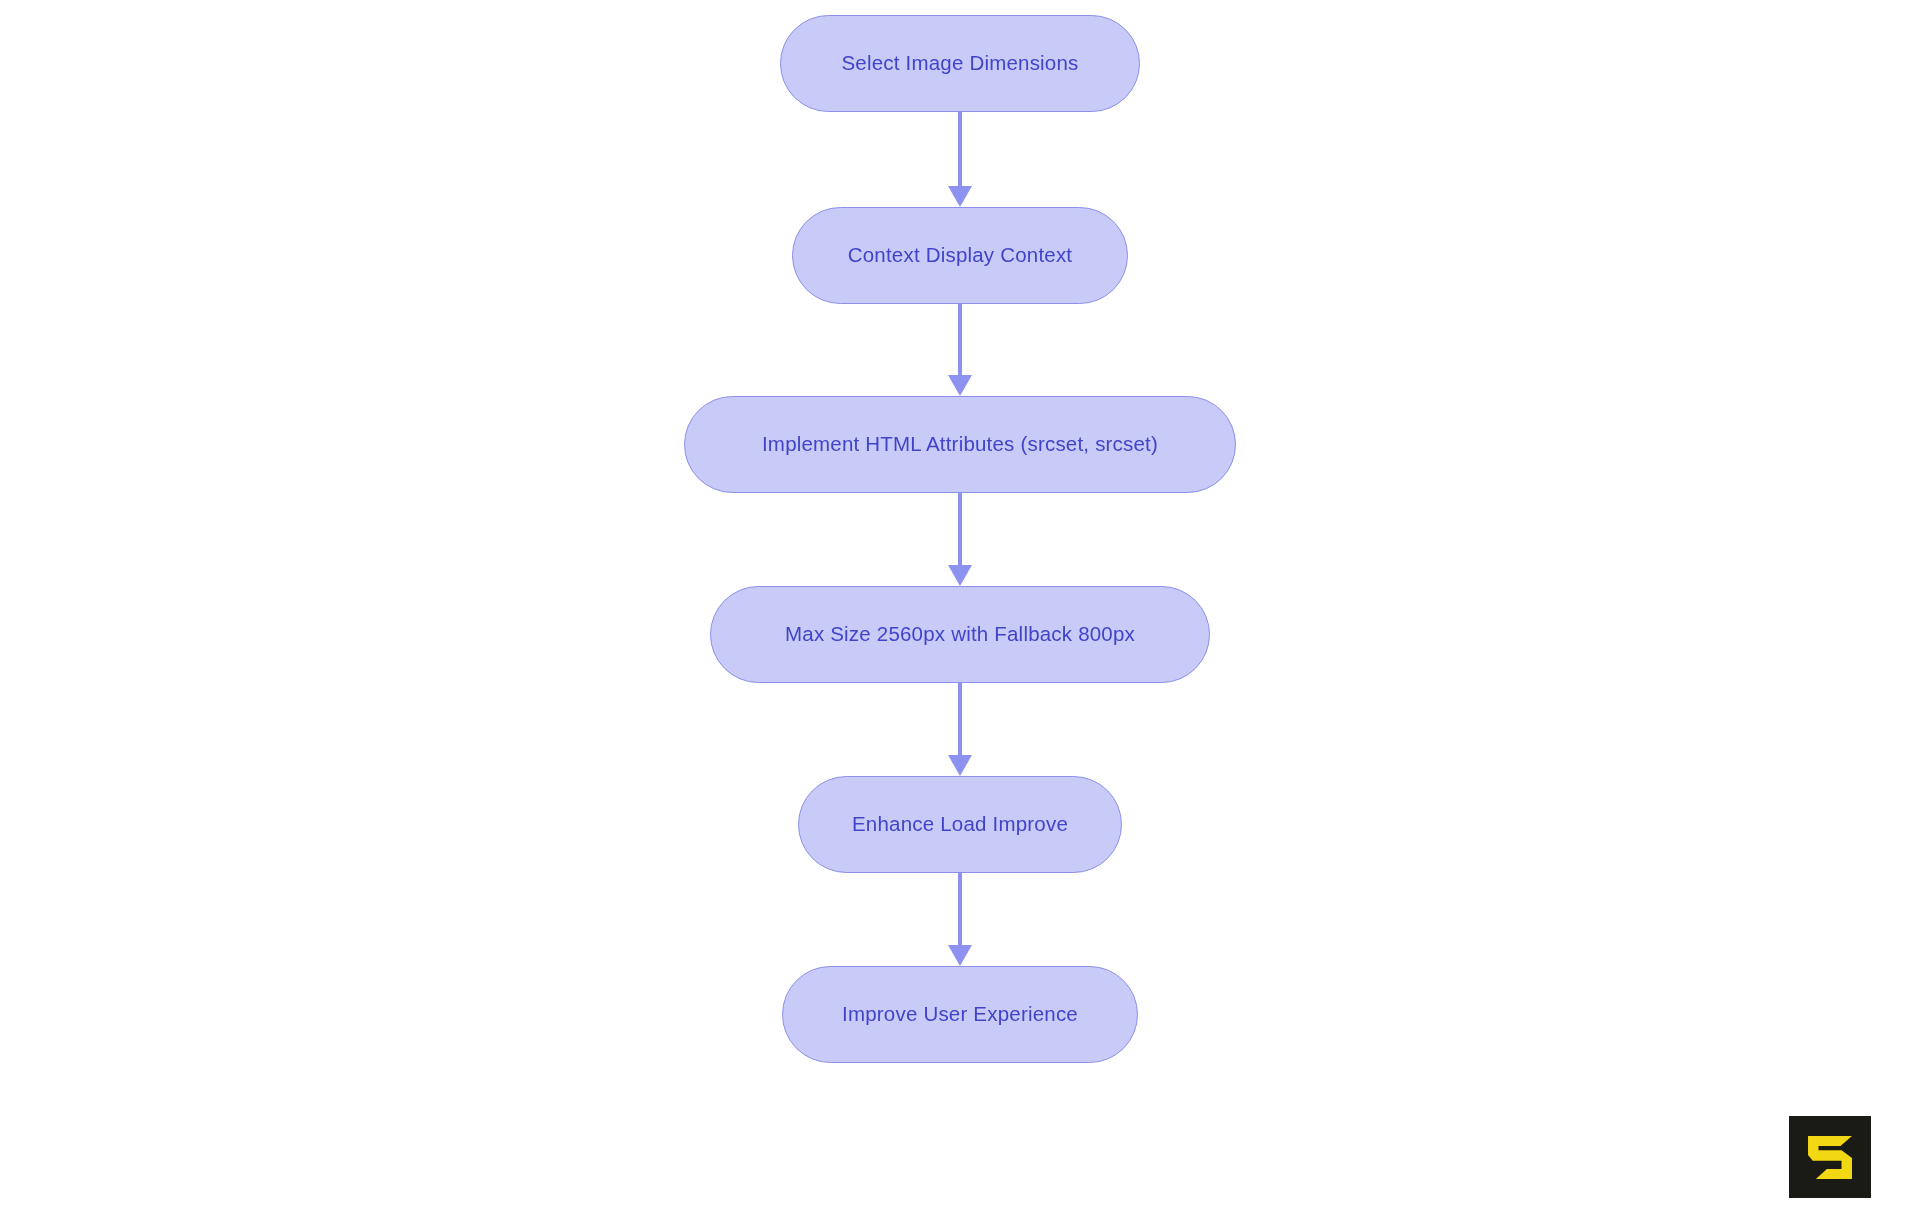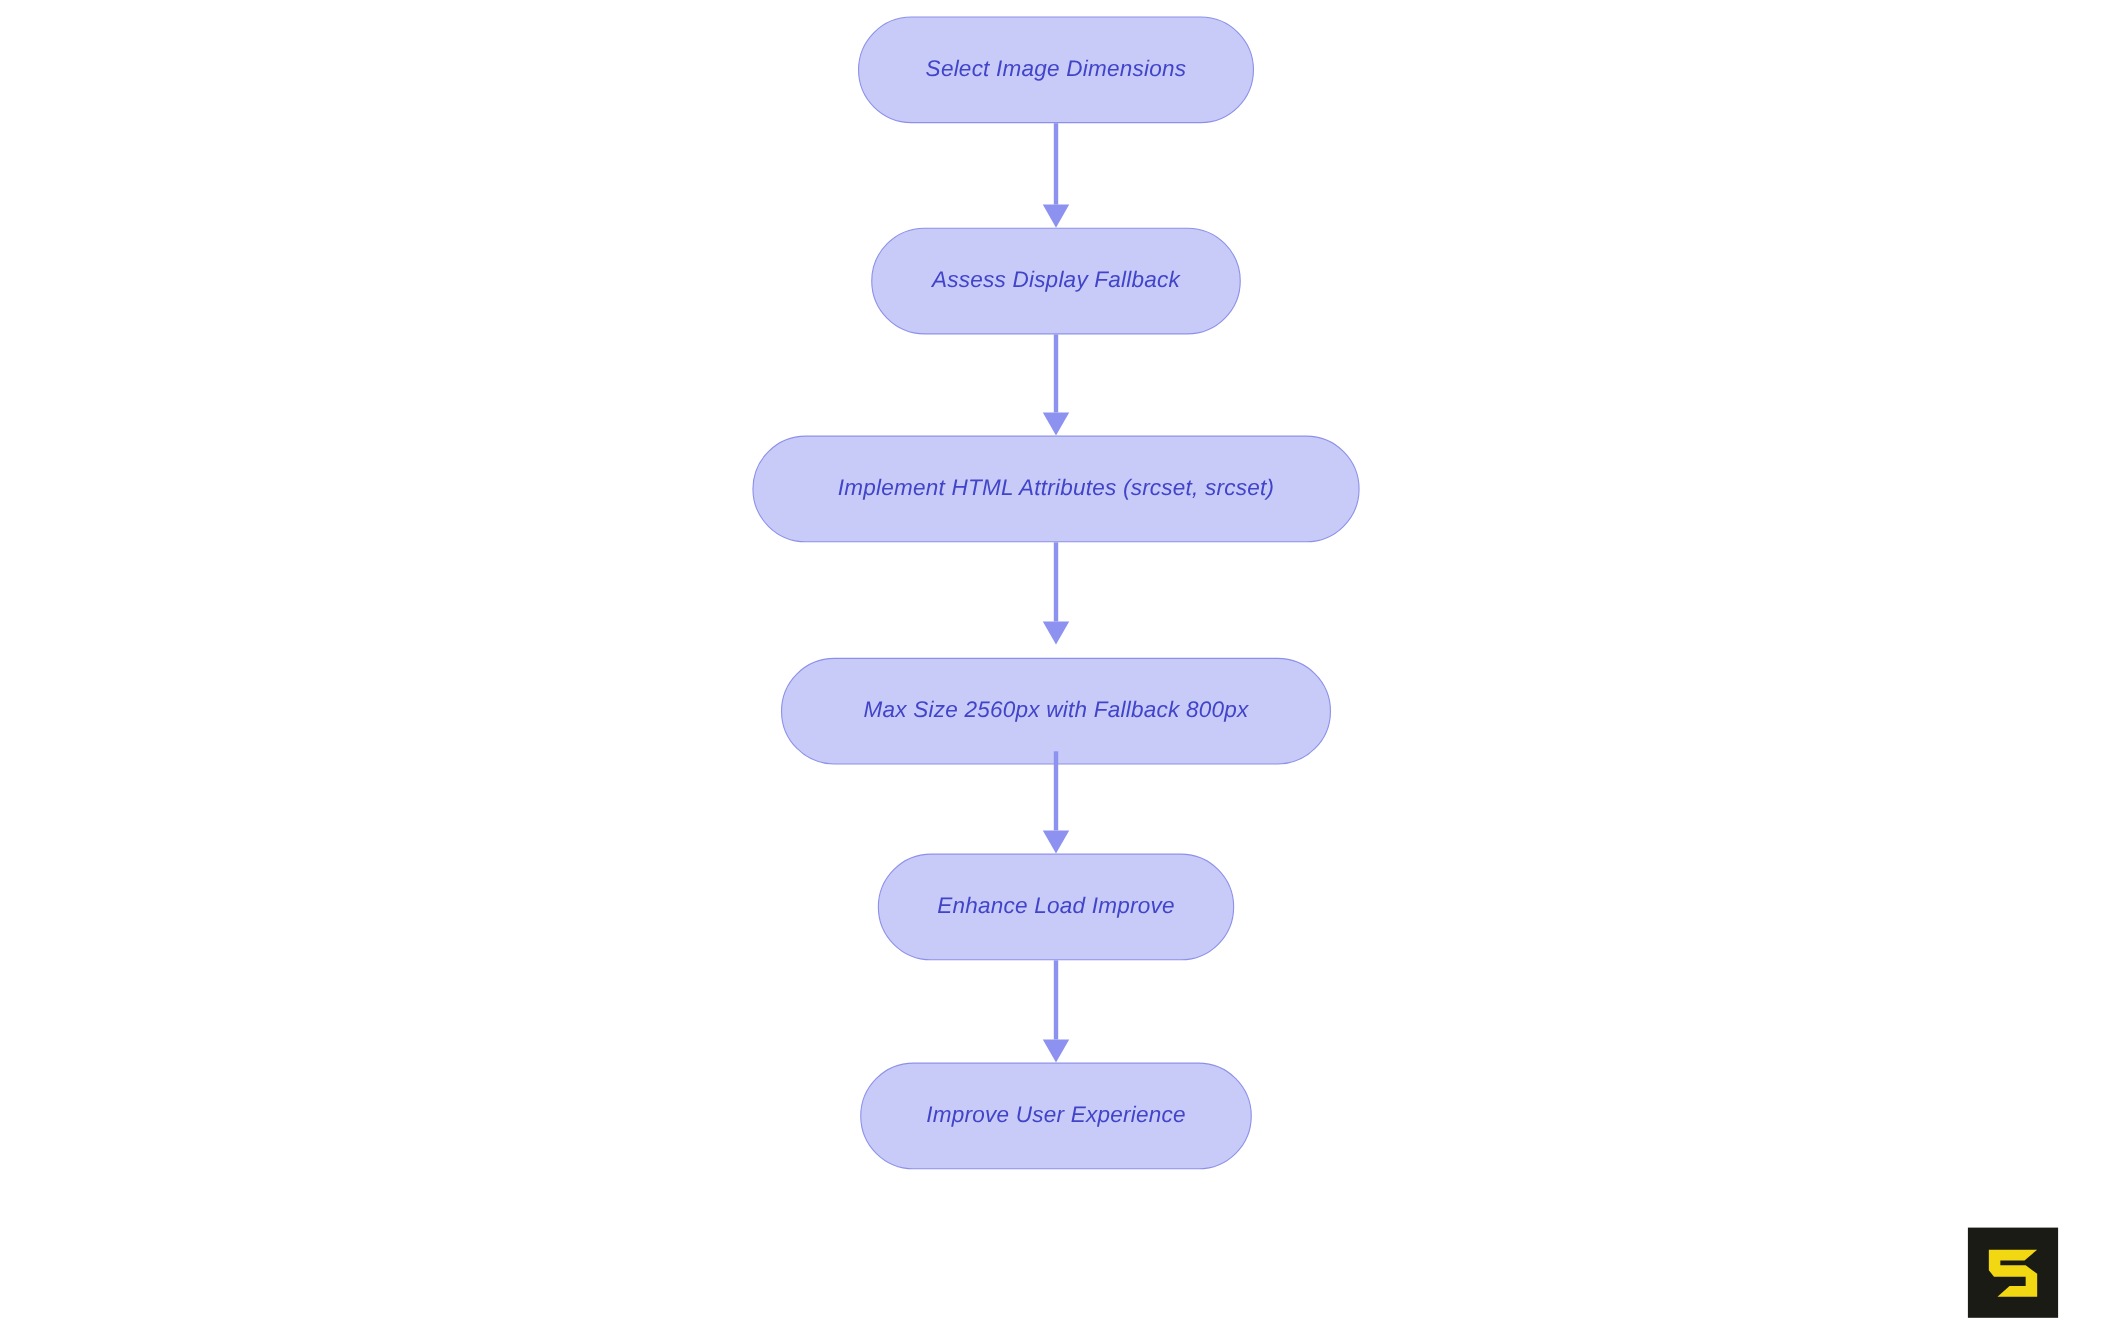--- a/index.html
+++ b/index.html
@@ -16,41 +16,40 @@
   body {
     font-family: "Liberation Sans", "DejaVu Sans", sans-serif;
     background: var(--page-bg);
     overflow: hidden;
   }
   .stage {
     position: relative;
     width: 1920px;
     height: 1215px;
     background: var(--page-bg);
-    font-style: italic;
   }
   .flow-node {
     position: absolute;
     height: 97px;
     border-radius: 49px;
     background: var(--node-fill);
     border: 1.6px solid var(--node-border);
     color: var(--node-text);
     display: flex;
     align-items: center;
     justify-content: center;
     text-align: center;
     font-size: 20.5px;
     letter-spacing: 0.2px;
     line-height: 1.2;
   }
   #node-1 { left: 780px;  top: 15px;  width: 360px; }
   #node-2 { left: 792px;  top: 207px; width: 336px; }
   #node-3 { left: 684px;  top: 396px; width: 552px; }
-  #node-4 { left: 710px;  top: 586px; width: 500px; margin-top: 12px; }
+  #node-4 { left: 710px;  top: 586px; width: 500px; }
   #node-5 { left: 798px;  top: 776px; width: 324px; }
   #node-6 { left: 782px;  top: 966px; width: 356px; }
 
   .edge-line {
     position: absolute;
     left: 958.2px;
     width: 3.5px;
     background: var(--arrow);
   }
   .edge-head {
@@ -88,21 +87,21 @@
 <div class="stage">
 
   <div class="flow-node" id="node-1">
     <span>Select Image Dimensions</span>
   </div>
 
   <div class="edge-line" id="edge-1-line"></div>
   <div class="edge-head" id="edge-1-head"></div>
 
   <div class="flow-node" id="node-2">
-    <span>Assess Display Fallback</span>
+    <span>Context Display Context</span>
   </div>
 
   <div class="edge-line" id="edge-2-line"></div>
   <div class="edge-head" id="edge-2-head"></div>
 
   <div class="flow-node" id="node-3">
     <span>Implement HTML Attributes (srcset, srcset)</span>
   </div>
 
   <div class="edge-line" id="edge-3-line"></div>

